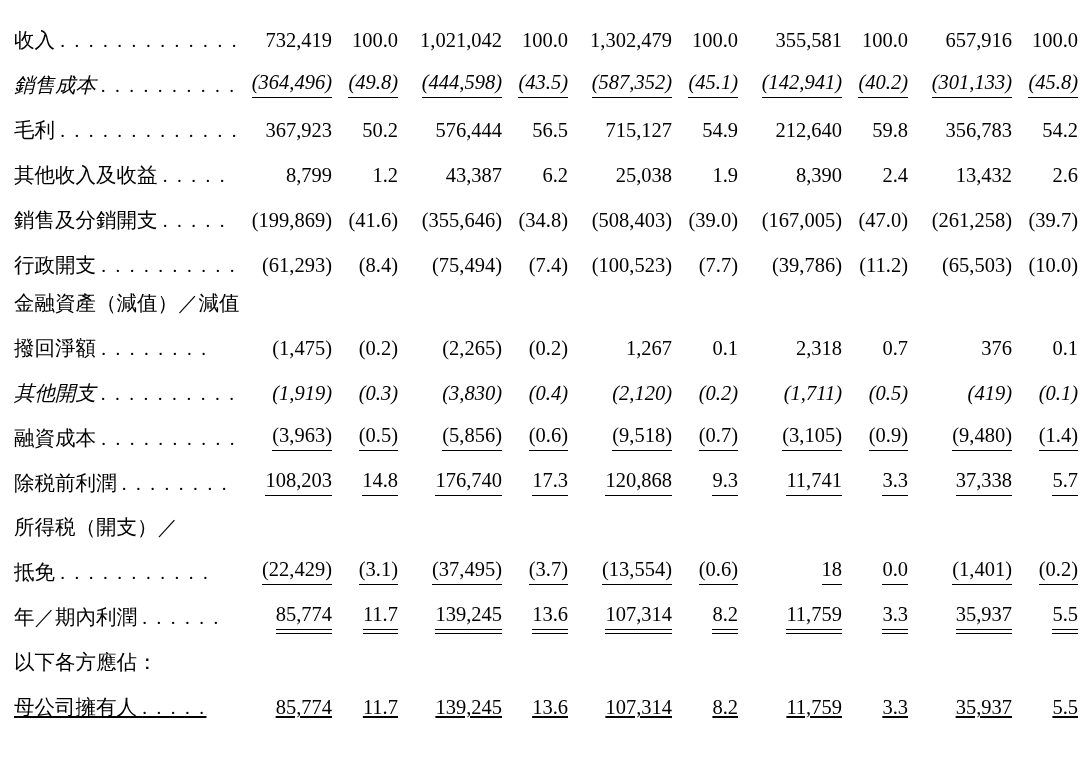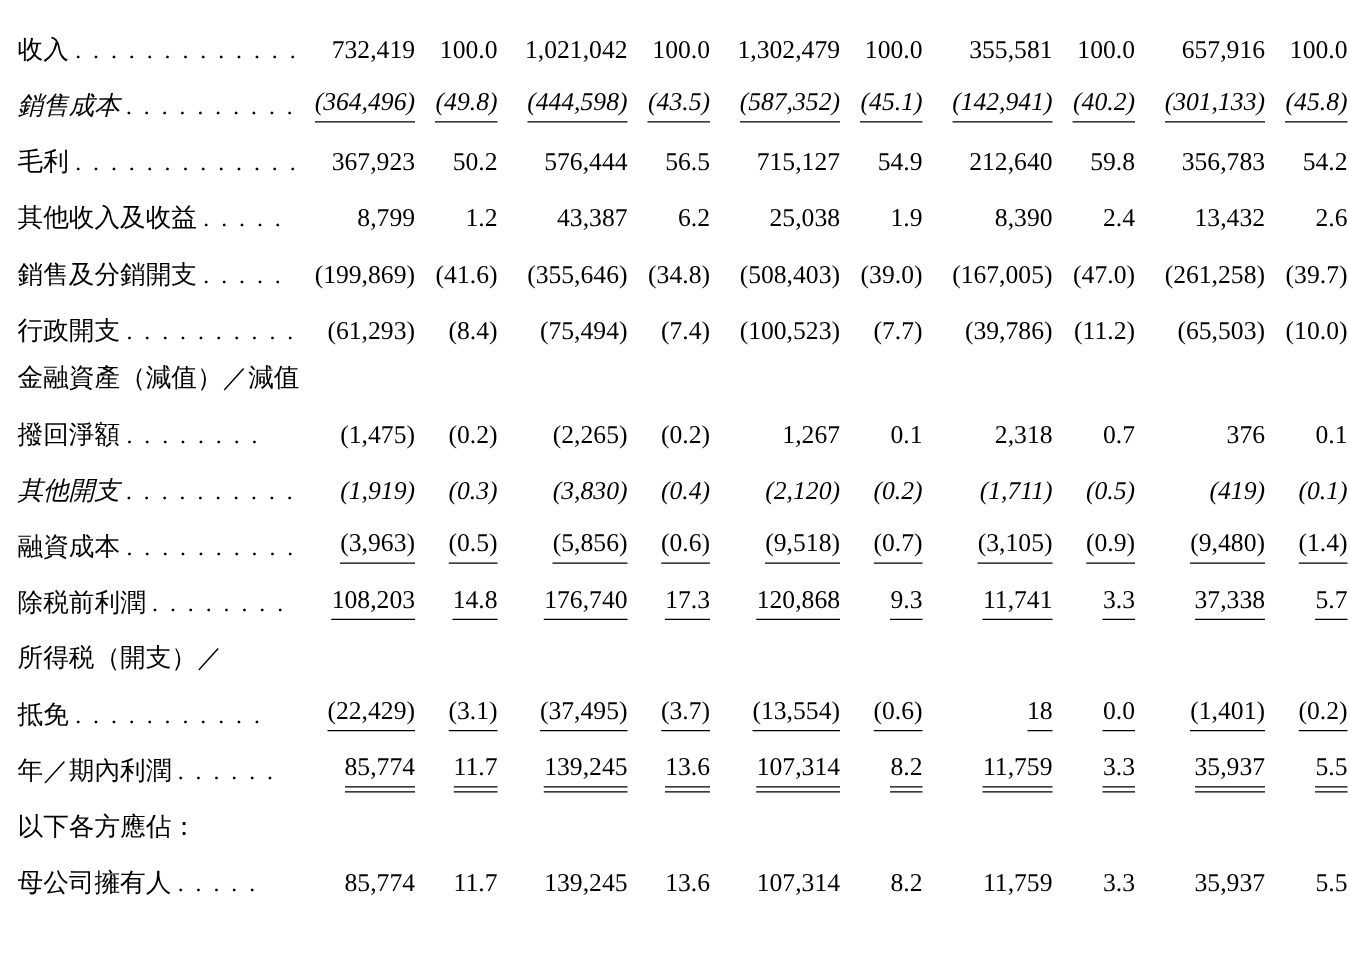--- a/index.html
+++ b/index.html
@@ -290,21 +290,21 @@
           <td class="pct"><span class="val"></span></td>
           <td class="num"><span class="val"></span></td>
           <td class="pct"><span class="val"></span></td>
           <td class="num"><span class="val"></span></td>
           <td class="pct"><span class="val"></span></td>
           <td class="num"><span class="val"></span></td>
           <td class="pct"><span class="val"></span></td>
           <td class="num"><span class="val"></span></td>
           <td class="pct"><span class="val"></span></td>
         </tr>
-        <tr class="row-h" style="height: 45px;">
+        <tr class="row-h" style="height: 45px; text-decoration: underline;">
           <td class="lbl indent1"><span>母公司擁有人</span> <span class="leader">. . . . .</span></td>
           <td class="num"><span class="val">85,774</span></td>
           <td class="pct"><span class="val">11.7</span></td>
           <td class="num"><span class="val">139,245</span></td>
           <td class="pct"><span class="val">13.6</span></td>
           <td class="num"><span class="val">107,314</span></td>
           <td class="pct"><span class="val">8.2</span></td>
           <td class="num"><span class="val">11,759</span></td>
           <td class="pct"><span class="val">3.3</span></td>
           <td class="num"><span class="val">35,937</span></td>

